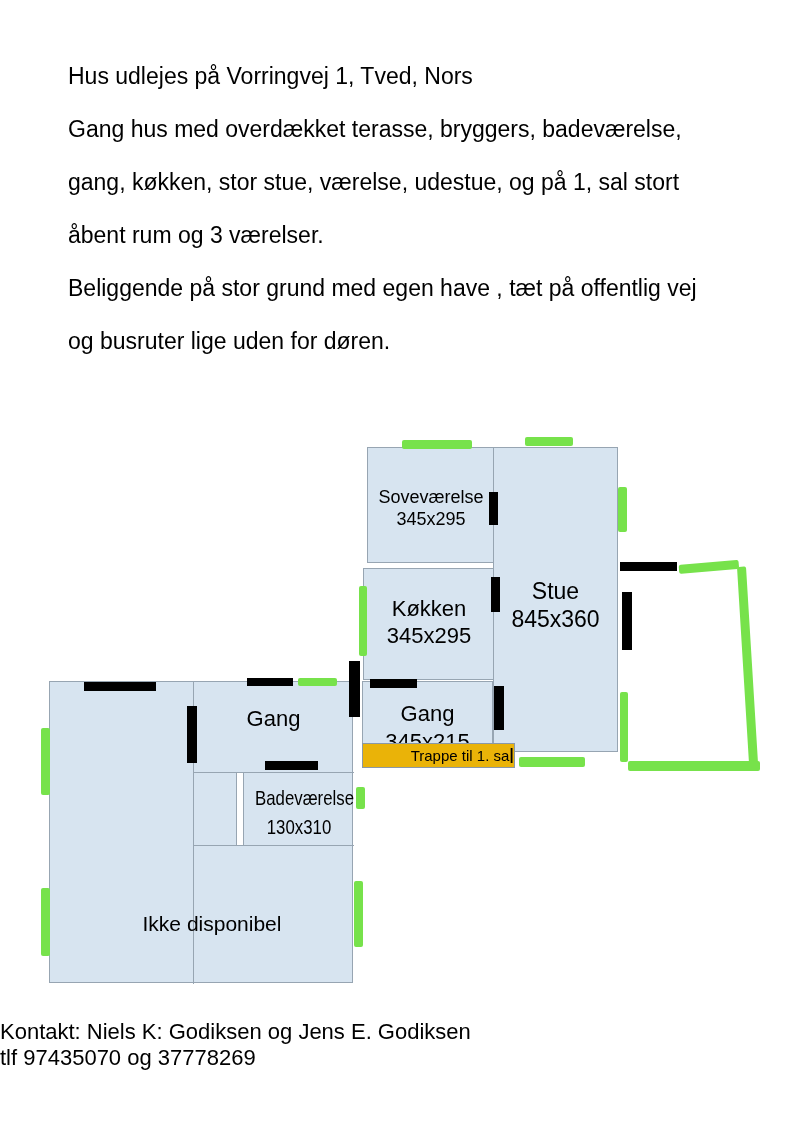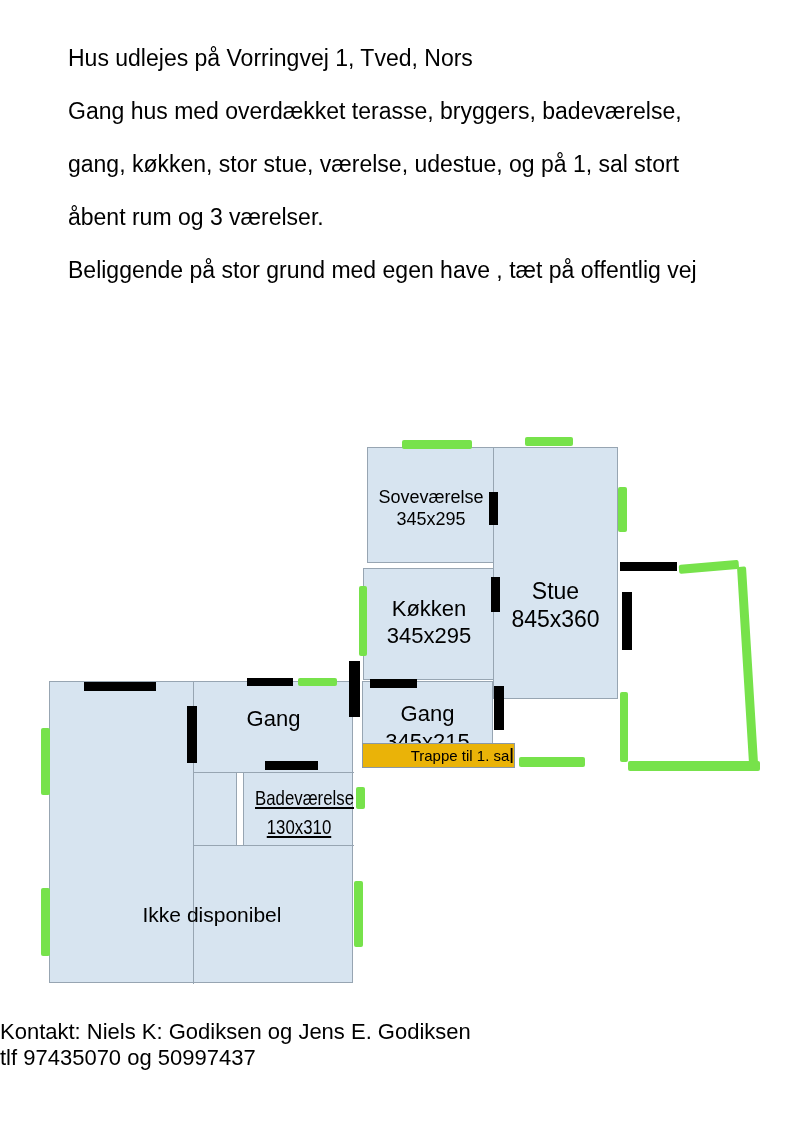--- a/index.html
+++ b/index.html
@@ -1,21 +1,21 @@
 <!DOCTYPE html>
 <html><head>
 <meta charset="utf-8">
 <style>
   html,body{margin:0;padding:0;background:#fff;}
   .page{
     position:relative;width:794px;height:1123px;background:#ffffff;
     font-family:"Liberation Sans","DejaVu Sans",sans-serif;color:#000;
     overflow:hidden;margin:0 auto;
   }
-  .desc{position:absolute;left:68px;top:32px;font-size:23px;line-height:53px;white-space:nowrap;}
+  .desc{position:absolute;left:68px;top:50px;font-size:23px;line-height:53px;white-space:nowrap;}
   .plan{position:absolute;left:0;top:0;width:794px;height:1123px;}
   .room{
     position:absolute;background:#d7e4f0;border:1px solid #97a5b2;box-sizing:border-box;
   }
   .rlabel{position:absolute;left:0;right:0;text-align:center;line-height:1.22;}
   .wline{position:absolute;background:#97a5b2;}
   .wgap{position:absolute;background:#ffffff;border-left:1px solid #97a5b2;border-right:1px solid #97a5b2;box-sizing:border-box;}
   .door{position:absolute;background:#000000;z-index:4;}
   .window{position:absolute;background:#77e24b;z-index:4;border-radius:2px;}
   .stairbox{
@@ -31,39 +31,40 @@
 <body>
 
 <div class="page">
 
   <div class="desc">
     <div>Hus udlejes på Vorringvej 1, Tved, Nors</div>
     <div>Gang hus med overdækket terasse, bryggers, badeværelse,</div>
     <div>gang, køkken, stor stue, værelse, udestue, og på 1, sal stort</div>
     <div>åbent rum og 3 værelser.</div>
     <div>Beliggende på stor grund med egen have , tæt på offentlig vej</div>
+    <div>og busruter lige uden for døren.</div>
   </div>
 
   <div class="plan">
 
     <div class="room" style="left:367px;top:447px;width:128px;height:116px;">
       <div class="rlabel" style="top:39px;font-size:18px;">
         <div>Soveværelse</div>
         <div>345x295</div>
       </div>
     </div>
 
     <div class="room" style="left:363px;top:568px;width:132px;height:112px;">
       <div class="rlabel" style="top:27px;font-size:22px;">
         <div>Køkken</div>
         <div>345x295</div>
       </div>
     </div>
 
-    <div class="room" style="left:493px;top:447px;width:125px;height:252px;">
+    <div class="room" style="left:493px;top:447px;width:125px;height:305px;">
       <div class="rlabel" style="top:129px;font-size:23px;">
         <div>Stue</div>
         <div>845x360</div>
       </div>
     </div>
 
 
     <div class="room" style="left:362px;top:681px;width:131px;height:76px;">
       <div class="rlabel" style="top:18px;font-size:22px;line-height:28px;">
         <div>Gang</div>
@@ -74,26 +75,26 @@
     <div class="room" style="left:49px;top:681px;width:304px;height:302px;">
       <div class="wline" style="left:143px;top:0;width:1px;height:302px;"></div>
       <div class="wline" style="left:143px;top:90px;width:161px;height:1px;"></div>
       <div class="wline" style="left:143px;top:163px;width:161px;height:1px;"></div>
       <div class="wgap" style="left:186px;top:91px;width:8px;height:72px;"></div>
 
       <div class="rlabel" style="left:143px;right:auto;width:161px;top:22px;font-size:22px;line-height:29px;">
         <div>Gang</div>
       </div>
 
-      <div class="rlabel" style="left:194px;right:auto;width:110px;top:101px;font-size:21px;line-height:29px;text-decoration:underline;">
+      <div class="rlabel" style="left:194px;right:auto;width:110px;top:101px;font-size:21px;line-height:29px;">
         <span class="condensed">Badeværelse</span>
         <span class="condensed">130x310</span>
       </div>
 
-      <div class="rlabel" style="top:220px;font-size:21px;padding-left:22px;">Ikke disponibel</div>
+      <div class="rlabel" style="top:229px;font-size:21px;padding-left:22px;">Ikke disponibel</div>
     </div>
 
     <div class="stairbox">
       <span>Trappe til 1. sa</span><span class="tall-l">l</span>
     </div>
 
     <div class="door" style="left:489px;top:492px;width:9px;height:33px;"></div>
     <div class="door" style="left:491px;top:577px;width:9px;height:35px;"></div>
     <div class="door" style="left:620px;top:562px;width:57px;height:9px;"></div>
     <div class="door" style="left:622px;top:592px;width:10px;height:58px;"></div>
@@ -116,16 +117,16 @@
     <div class="window" style="left:519px;top:757px;width:66px;height:10px;"></div>
     <div class="window" style="left:298px;top:678px;width:39px;height:8px;"></div>
     <div class="window" style="left:41px;top:728px;width:9px;height:67px;"></div>
     <div class="window" style="left:41px;top:888px;width:9px;height:68px;"></div>
     <div class="window" style="left:354px;top:881px;width:9px;height:66px;"></div>
     <div class="window" style="left:356px;top:787px;width:9px;height:22px;"></div>
   </div>
 
   <div class="contact">
     <div>Kontakt: Niels K: Godiksen og Jens E. Godiksen</div>
-    <div>tlf 97435070 og 50997437</div>
+    <div>tlf 97435070 og 37778269</div>
   </div>
 
 </div>
 
 </body></html>

